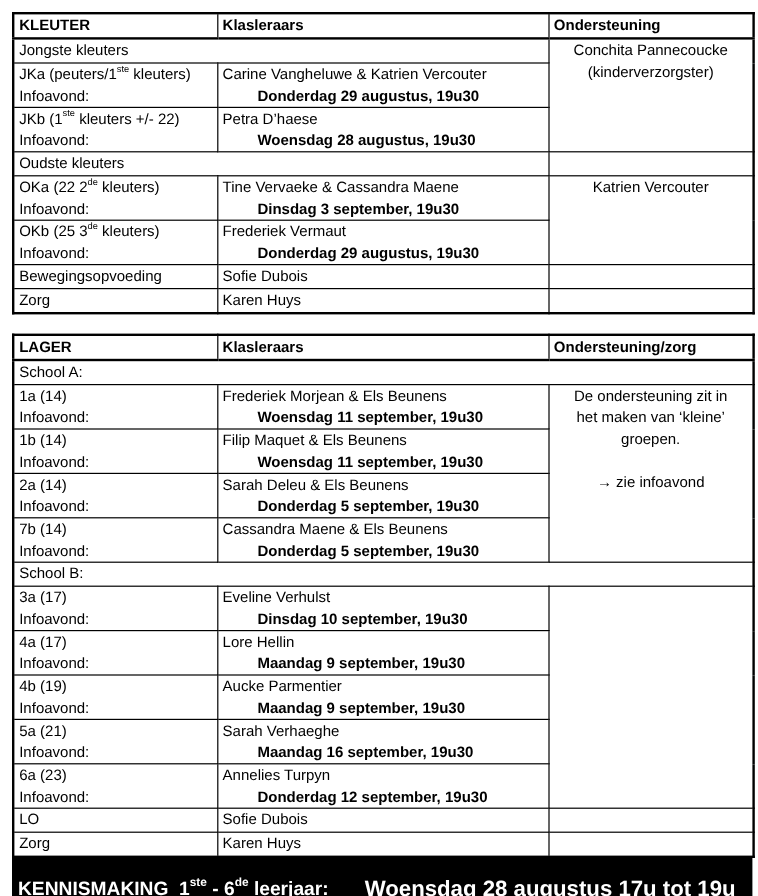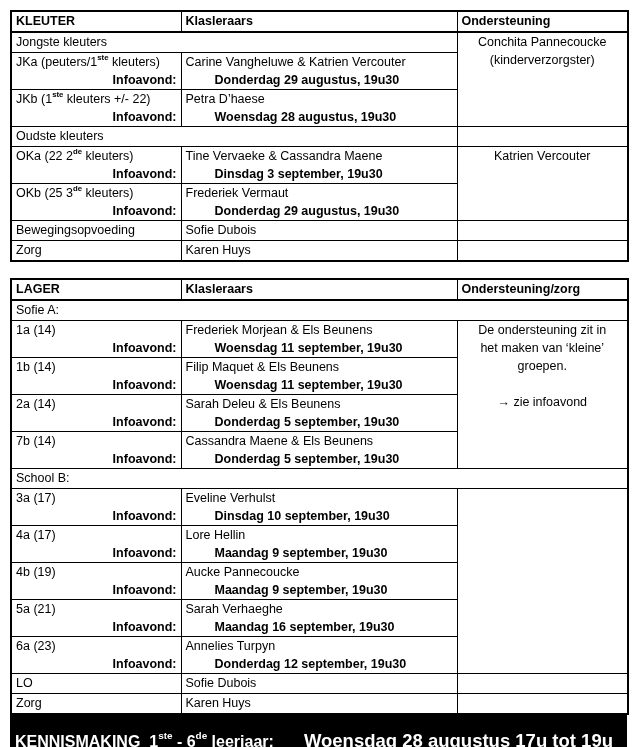--- a/index.html
+++ b/index.html
@@ -33,35 +33,34 @@
   }
   tr.hdr td {
     font-weight: bold;
     border-bottom-width: 2px;
     height: 19px;
   }
   tr.single td { height: 19px; }
   tr.cls td { height: 36px; }
   td.section { font-weight: normal; }
   .lbl { white-space: nowrap; }
-  .info-lbl { text-align: right; font-weight: bold; }
+  .info-lbl { text-align: left; font-weight: normal; }
   .date { font-weight: bold; white-space: nowrap; margin-left: 29px; }
   td.support {
     text-align: center;
     vertical-align: middle;
     white-space: pre-line;
     line-height: 17px;
   }
   sup {
     font-size: 0.62em;
     line-height: 0;
     position: relative;
     top: -0.15em;
     vertical-align: super;
-    font-weight: bold;
   }
   .gap { height: 16px; }
   .footer {
     width: 617px;
     height: 44px;
     background: #000000;
     color: #ffffff;
     position: relative;
     font-weight: bold;
   }
@@ -177,21 +176,21 @@
         <col style="width:171px">
     </colgroup>
     <tbody>
       <tr class="hdr">
         <td>LAGER</td>
         <td>Klasleraars</td>
         <td>Ondersteuning/zorg</td>
       </tr>
 
       <tr class="single">
-        <td class="section" colspan="3">Sofie A:</td>
+        <td class="section" colspan="3">School A:</td>
       </tr>
 
       <tr class="cls">
         <td>
           <div class="lbl">1a (14)</div>
           <div class="info-lbl">Infoavond:</div>
         </td>
         <td>
           <div>Frederiek Morjean &amp; Els Beunens</div>
           <div class="date">Woensdag 11 september, 19u30</div>
@@ -262,21 +261,21 @@
           <div class="date">Maandag 9 september, 19u30</div>
         </td>
       </tr>
 
       <tr class="cls">
         <td>
           <div class="lbl">4b (19)</div>
           <div class="info-lbl">Infoavond:</div>
         </td>
         <td>
-          <div>Aucke Pannecoucke</div>
+          <div>Aucke Parmentier</div>
           <div class="date">Maandag 9 september, 19u30</div>
         </td>
       </tr>
 
       <tr class="cls">
         <td>
           <div class="lbl">5a (21)</div>
           <div class="info-lbl">Infoavond:</div>
         </td>
         <td>

